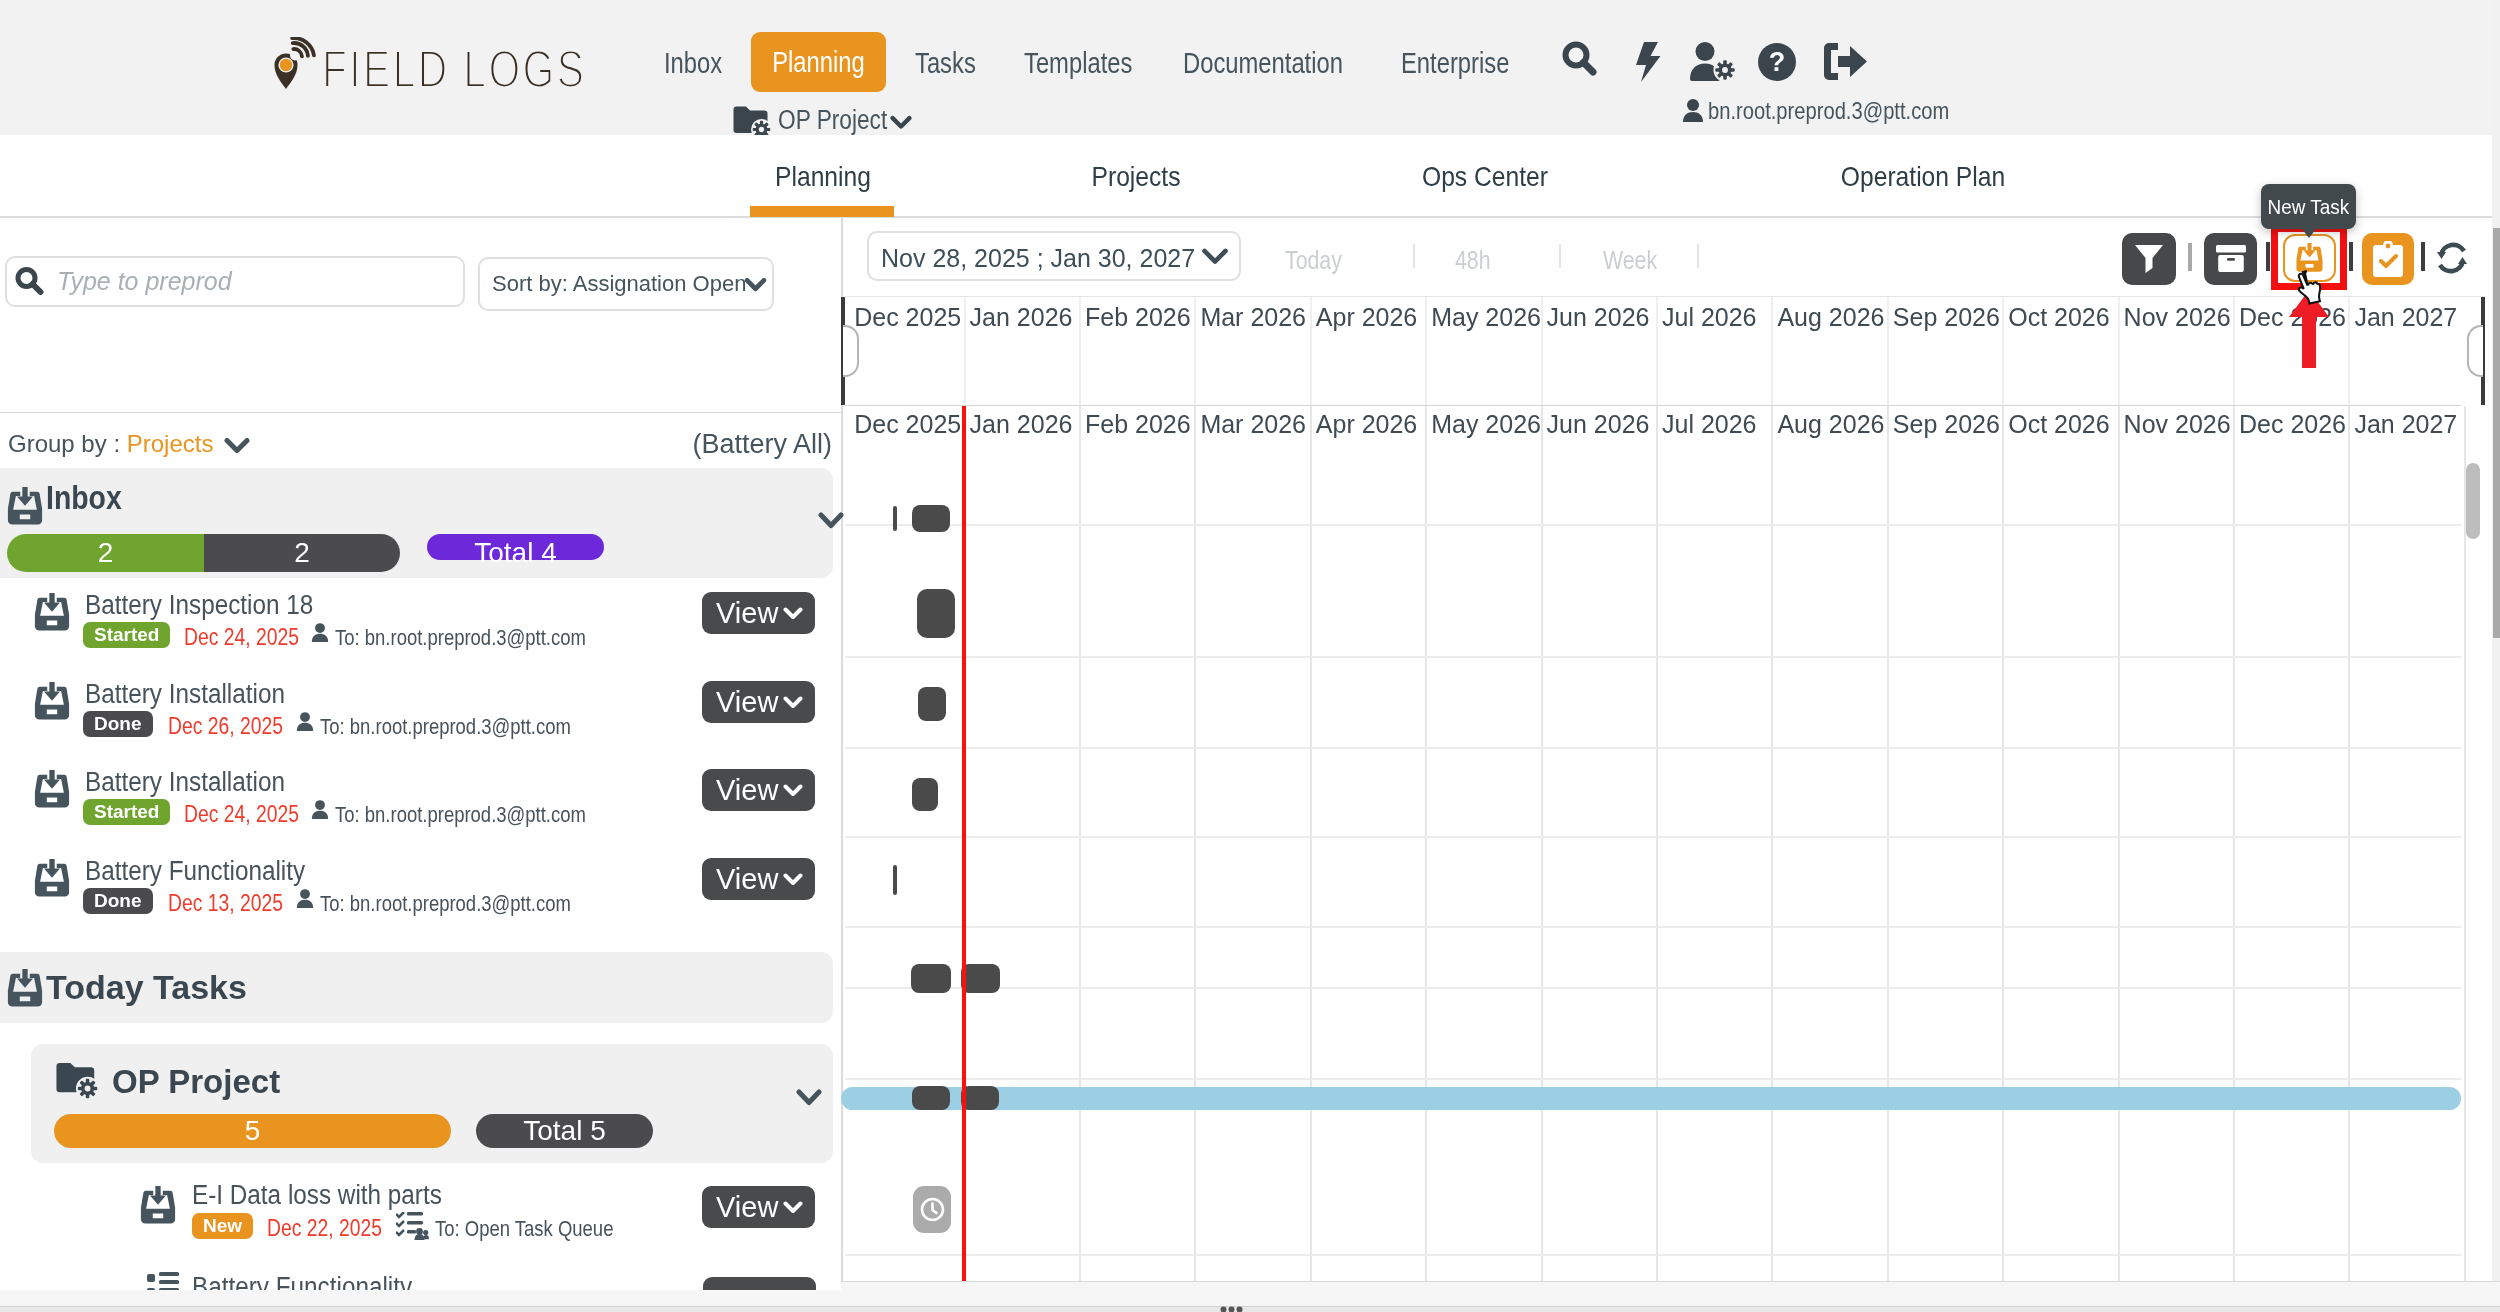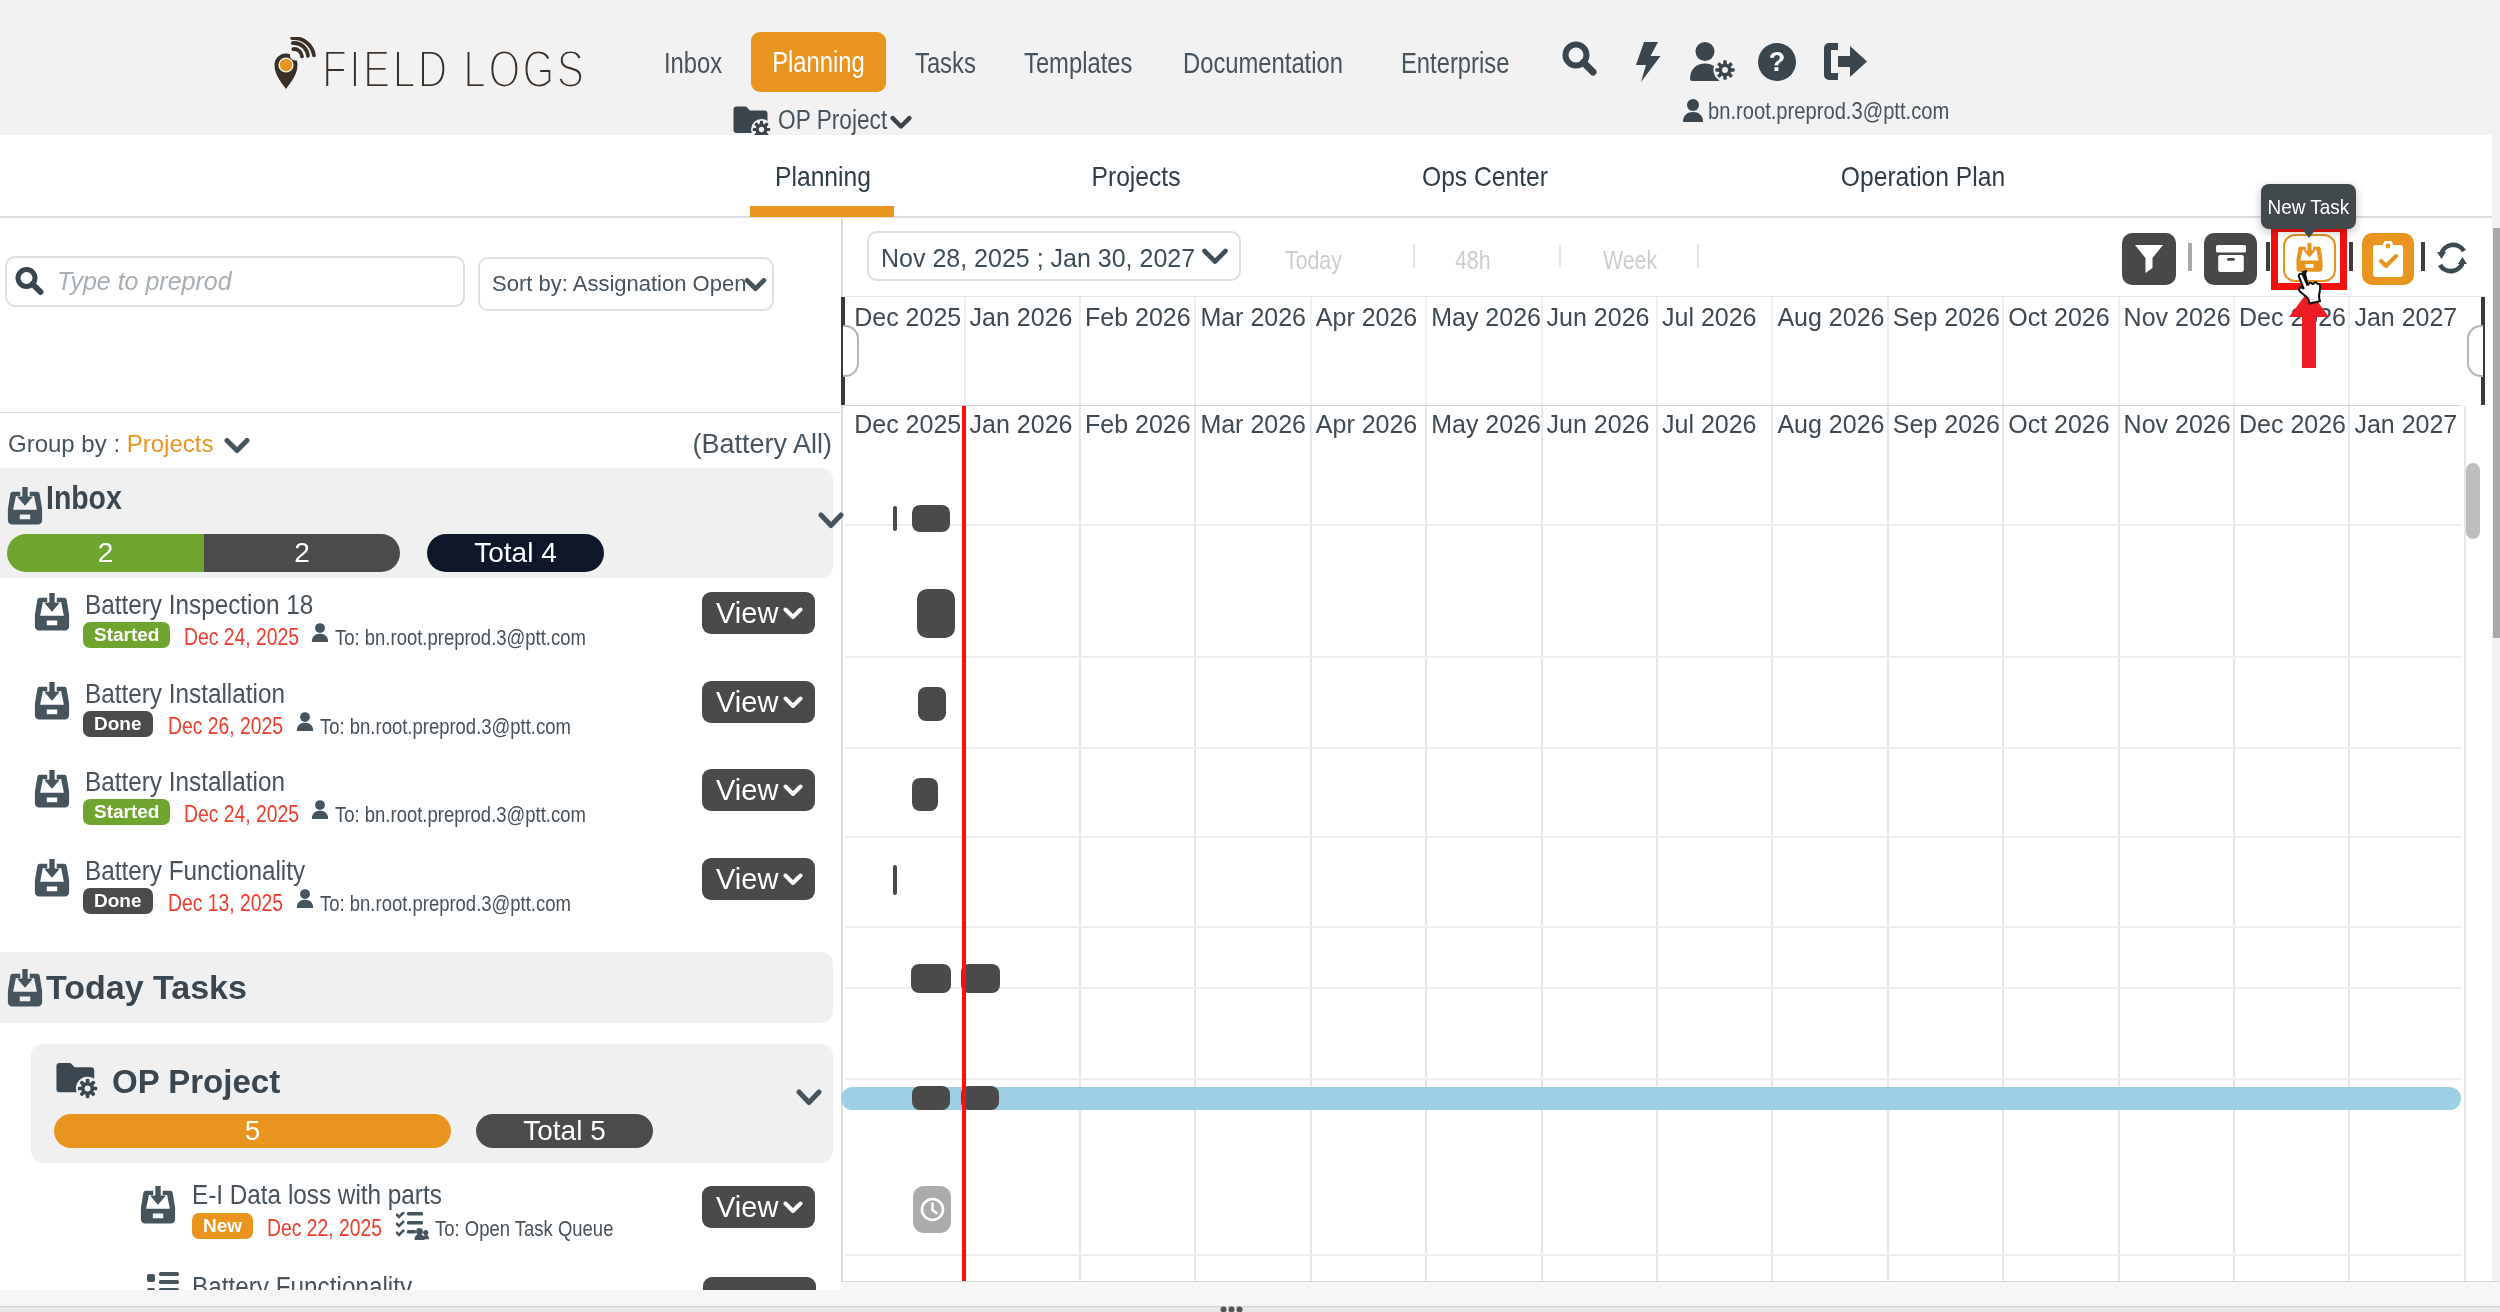--- a/index.html
+++ b/index.html
@@ -139,21 +139,21 @@
   <svg class="abs" style="left:6px;top:486px;" width="38" height="40" viewBox="0 0 40 40">
     <path d="M7.2 5 H15 v4.6 h-4.6 L7.5 24 h25 L29.6 9.6 H25 V5 h7.8 a2.6 2.6 0 0 1 2.6 2.2 L38 23 v12 a4.5 4.5 0 0 1 -4.5 4.5 h-27 A4.5 4.5 0 0 1 2 35 V23 L4.6 7.2 A2.6 2.6 0 0 1 7.2 5 Z M14.5 29 h11 v5 h-11 Z" fill="#46545e" fill-rule="evenodd"></path>
     <path d="M17.2 0 h5.6 v10 h5.6 L20 19.8 L11.6 10 h5.6 Z" fill="#46545e"></path>
   </svg>
   <div class="abs sx86" style="left:46px;top:479px;font-size:33px;font-weight:bold;color:#3a4750;">Inbox</div>
   <svg class="abs" style="left:818px;top:512px;" width="26" height="17" viewBox="0 0 26 17">
     <path d="M3 3 l10 10.5 L23 3" fill="none" stroke="#46545e" stroke-width="5" stroke-linecap="round" stroke-linejoin="round"></path>
   </svg>
   <div class="abs" style="left:7px;top:534px;width:197px;height:38px;background:#6fa52f;border-radius:19px 0 0 19px;color:#fff;font-size:28px;text-align:center;line-height:38px;">2</div>
   <div class="abs" style="left:204px;top:534px;width:196px;height:38px;background:#4b4b4d;border-radius:0 19px 19px 0;color:#fff;font-size:28px;text-align:center;line-height:38px;">2</div>
-  <div class="abs" style="left:427px;top:534px;width:177px;height:38px;background:#0f172a;border-radius:19px;color:#fff;font-size:28px;text-align:center;line-height:38px;">Total 4</div>
+  <div class="abs" style="left:427px;top:534px;width:177px;height:26px;background:#6d28d9;border-radius:19px;color:#fff;font-size:28px;text-align:center;line-height:38px;">Total 4</div>
 
   <svg class="abs" style="left:33px;top:592px;" width="38" height="40" viewBox="0 0 40 40">
     <path d="M7.2 5 H15 v4.6 h-4.6 L7.5 24 h25 L29.6 9.6 H25 V5 h7.8 a2.6 2.6 0 0 1 2.6 2.2 L38 23 v12 a4.5 4.5 0 0 1 -4.5 4.5 h-27 A4.5 4.5 0 0 1 2 35 V23 L4.6 7.2 A2.6 2.6 0 0 1 7.2 5 Z M14.5 29 h11 v5 h-11 Z" fill="#46545e" fill-rule="evenodd"></path>
     <path d="M17.2 0 h5.6 v10 h5.6 L20 19.8 L11.6 10 h5.6 Z" fill="#46545e"></path>
   </svg>
   <div class="abs" style="left:85px;top:590px;font-size:27px;color:#47525b;transform:scaleX(.9);transform-origin:0 50%;">Battery Inspection 18</div>
   <div class="abs" style="left:83px;top:622px;height:26px;background:#6fa52f;border-radius:7px;color:#fff;font-size:19px;font-weight:bold;line-height:26px;padding:0 11px;">Started</div>
   <div class="abs" style="left:184px;top:624px;font-size:23px;color:#ee3b2b;transform:scaleX(.84);transform-origin:0 50%;">Dec 24, 2025</div>
   <svg class="abs" style="left:311px;top:622px;" width="18" height="22" viewBox="0 0 22 24">
     <circle cx="11" cy="6" r="6" fill="#46545e"></circle>

